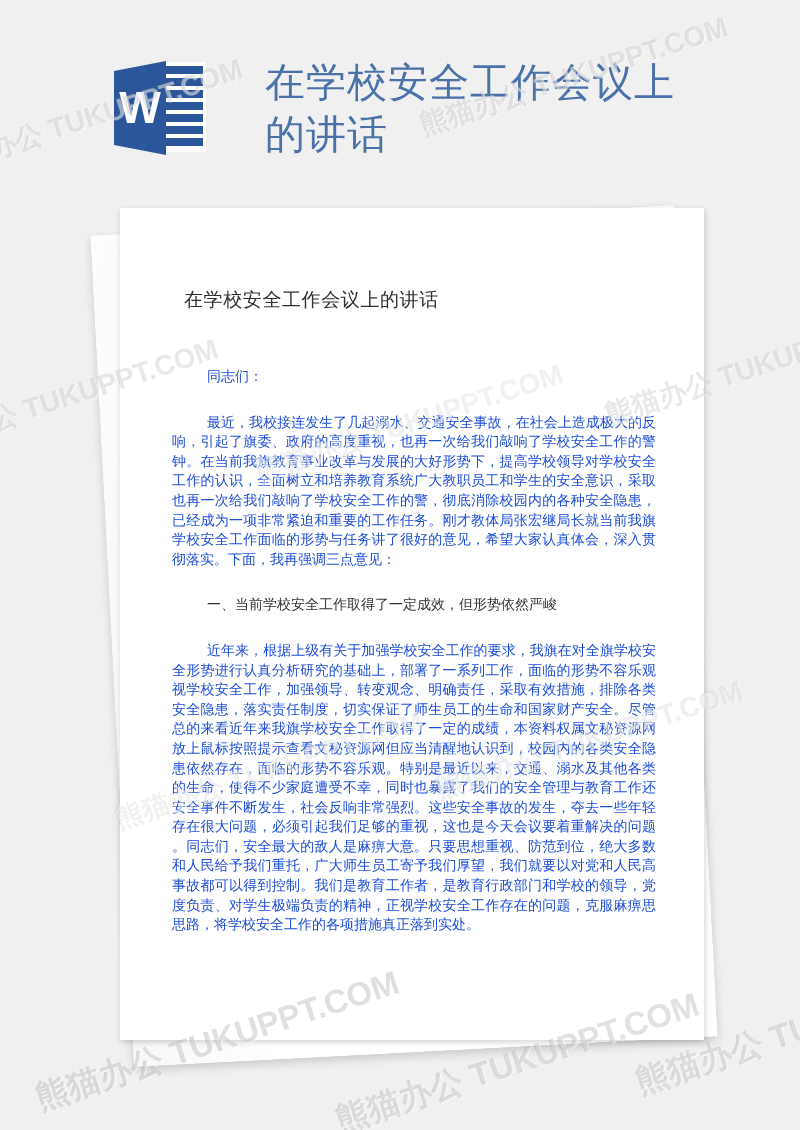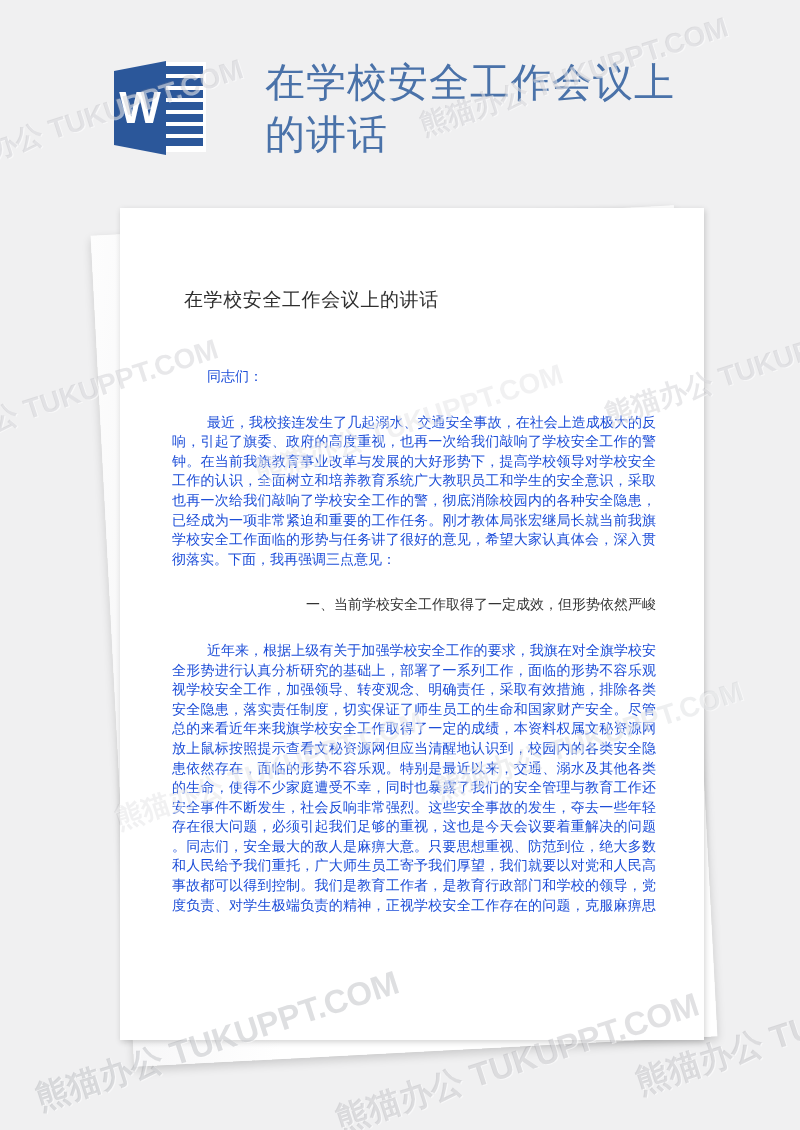--- a/index.html
+++ b/index.html
@@ -47,21 +47,21 @@
   }
   .para { margin-top:26px; }
   .line {
     font-size:14px; line-height:19.6px; color:#1d4ed8;
     text-align:justify; text-align-last:justify;
   }
   .line.first { padding-left:2.5em; }
   .line.plast { text-align-last:left;font-family:Liberation Serif, serif; }
   .section-heading {
     margin-top:26px; padding-left:2.5em;
-    font-size:14px; line-height:19.6px; color:#333333;text-align:right;
+    font-size:14px; line-height:19.6px; color:#333333;
   }
 
   
   .watermarks { position:absolute; left:0; top:0; width:800px; height:1130px; pointer-events:none; }
   .wm {
     position:absolute; white-space:nowrap;
     font-family:"Liberation Sans","DejaVu Sans",sans-serif;
     font-weight:bold; font-size:28px;
     color:rgba(138,140,148,0.20);
     text-shadow:1px 1px 0 rgba(255,255,255,0.55);
@@ -123,20 +123,21 @@
       <div class="line">总的来看近年来我旗学校安全工作取得了一定的成绩，本资料权属文秘资源网</div>
       <div class="line">放上鼠标按照提示查看文秘资源网但应当清醒地认识到，校园内的各类安全隐</div>
       <div class="line">患依然存在，面临的形势不容乐观。特别是最近以来，交通、溺水及其他各类</div>
       <div class="line">的生命，使得不少家庭遭受不幸，同时也暴露了我们的安全管理与教育工作还</div>
       <div class="line">安全事件不断发生，社会反响非常强烈。这些安全事故的发生，夺去一些年轻</div>
       <div class="line">存在很大问题，必须引起我们足够的重视，这也是今天会议要着重解决的问题</div>
       <div class="line">。同志们，安全最大的敌人是麻痹大意。只要思想重视、防范到位，绝大多数</div>
       <div class="line">和人民给予我们重托，广大师生员工寄予我们厚望，我们就要以对党和人民高</div>
       <div class="line">事故都可以得到控制。我们是教育工作者，是教育行政部门和学校的领导，党</div>
       <div class="line">度负责、对学生极端负责的精神，正视学校安全工作存在的问题，克服麻痹思</div>
+      <div class="line plast">思路，将学校安全工作的各项措施真正落到实处。</div>
     </div>
 </div>
 
 <div class="watermarks">
   <span class="wm wm1">熊猫办公 TUKUPPT.COM</span>
   <span class="wm wm2">熊猫办公 TUKUPPT.COM</span>
   <span class="wm wm3">熊猫办公 TUKUPPT.COM</span>
   <span class="wm wm4">熊猫办公 TUKUPPT.COM</span>
   <span class="wm wm5">熊猫办公 TUKUPPT.COM</span>
   <span class="wm wm6">熊猫办公 TUKUPPT.COM</span>

